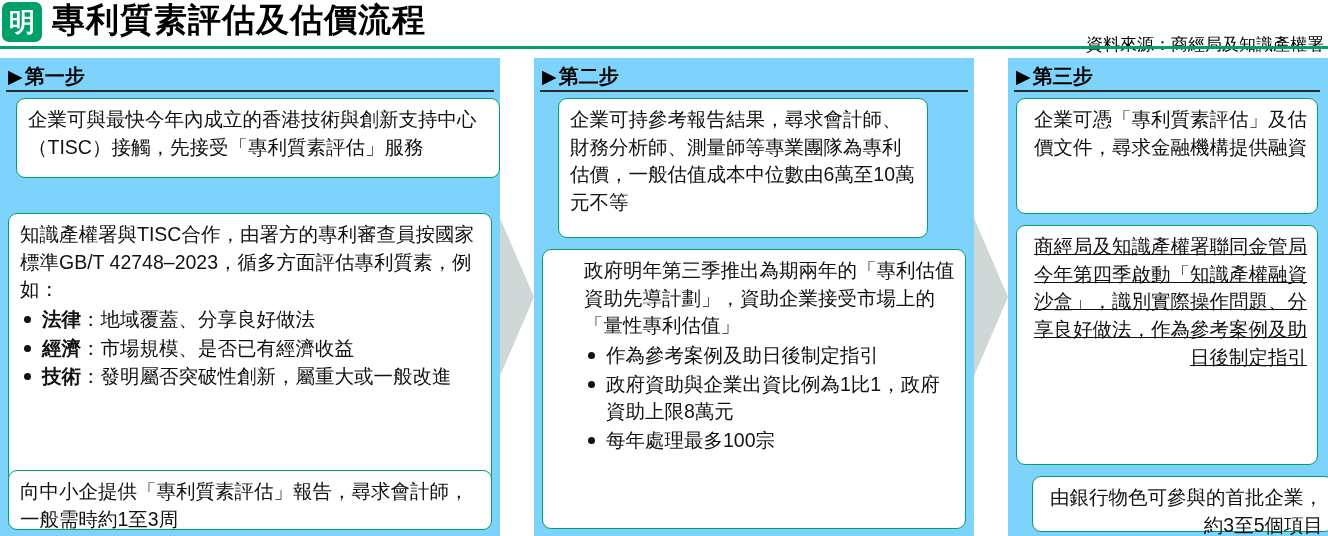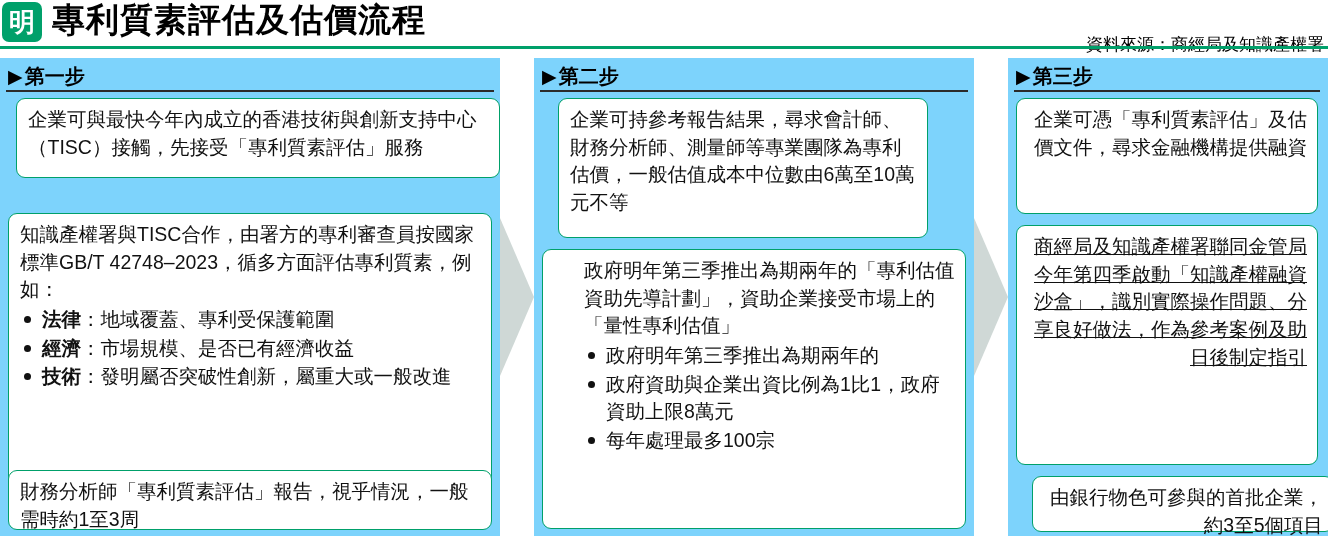--- a/index.html
+++ b/index.html
@@ -122,28 +122,28 @@
     </div>
     <div class="stepline"></div>
 
     <div class="box" id="c1b1">
       <p>企業可與最快今年內成立的香港技術與創新支持中心（TISC）接觸，先接受「專利質素評估」服務</p>
     </div>
 
     <div class="box" id="c1b2">
       <p>知識產權署與TISC合作，由署方的專利審查員按國家標準GB/T 42748–2023，循多方面評估專利質素，例如：</p>
       <ul class="bl">
-        <li><span class="b">法律</span><span>：地域覆蓋、專利受保護範圍</span></li>
+        <li><span class="b">法律</span><span>：地域覆蓋、分享良好做法</span></li>
         <li><span class="b">經濟</span><span>：市場規模、是否已有經濟收益</span></li>
         <li><span class="b">技術</span><span>：發明屬否突破性創新，屬重大或一般改進</span></li>
       </ul>
     </div>
 
     <div class="box" id="c1b3">
-      <p>財務分析師「專利質素評估」報告，視乎情況，一般需時約1至3周</p>
+      <p>向中小企提供「專利質素評估」報告，尋求會計師，一般需時約1至3周</p>
     </div>
   </div>
 
   <div class="chev" style="left:500px;">
     <svg width="40" height="478" viewBox="0 0 40 478" xmlns="http://www.w3.org/2000/svg">
       <polygon points="0,160 34,239 0,318" fill="#cfd8d6"></polygon>
     </svg>
   </div>
 
   <div class="col c2">
@@ -152,21 +152,21 @@
     </div>
     <div class="stepline"></div>
 
     <div class="box" id="c2b1">
       <p>企業可持參考報告結果，尋求會計師、財務分析師、測量師等專業團隊為專利估價，一般估值成本中位數由6萬至10萬元不等</p>
     </div>
 
     <div class="box" id="c2b2">
       <p>政府明年第三季推出為期兩年的「專利估值資助先導計劃」，資助企業接受市場上的「量性專利估值」</p>
       <ul class="bl">
-        <li><span>政府明年第三季推出為期兩年的</span></li>
+        <li><span>作為參考案例及助日後制定指引</span></li>
         <li><span>政府資助與企業出資比例為1比1，政府資助上限8萬元</span></li>
         <li><span>每年處理最多100宗</span></li>
       </ul>
     </div>
   </div>
 
   <div class="chev" style="left:974px;">
     <svg width="40" height="478" viewBox="0 0 40 478" xmlns="http://www.w3.org/2000/svg">
       <polygon points="0,160 34,239 0,318" fill="#cfd8d6"></polygon>
     </svg>

